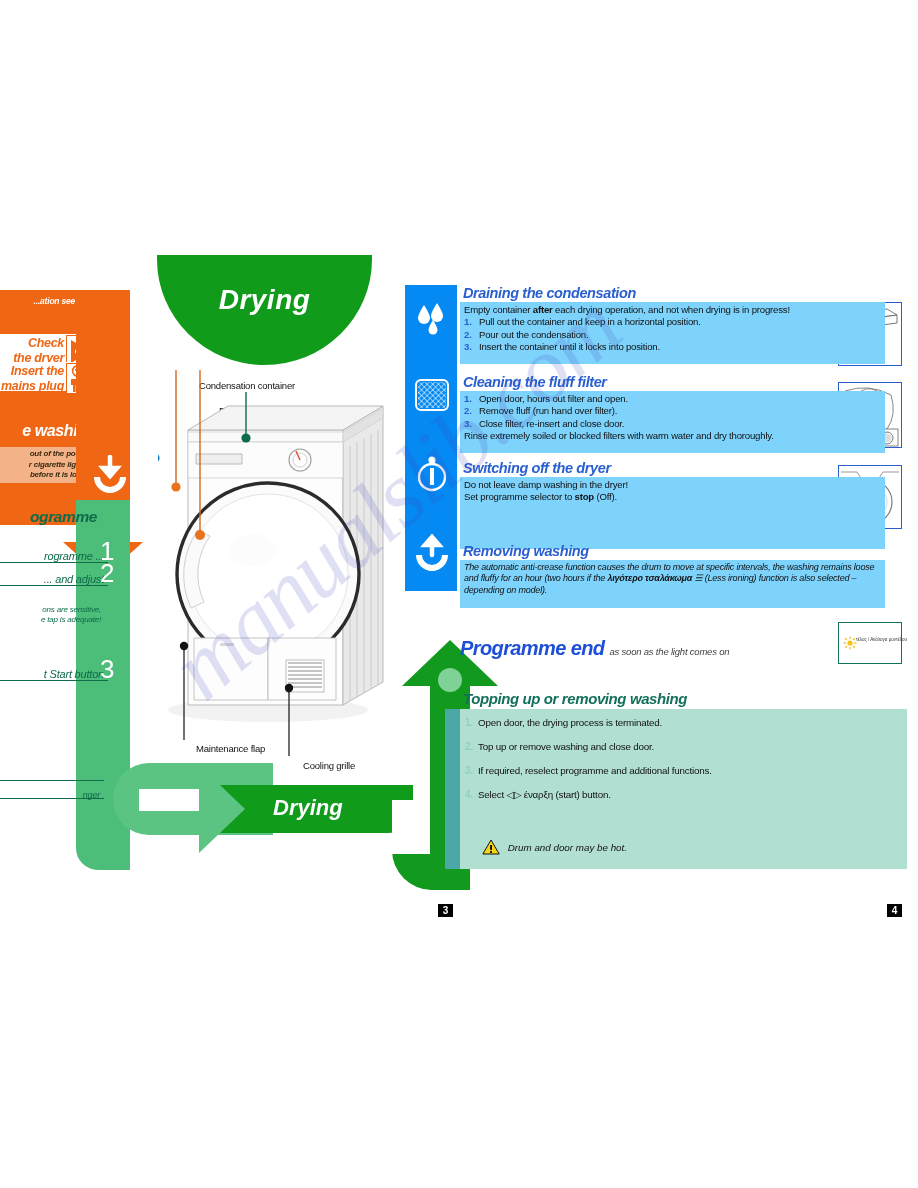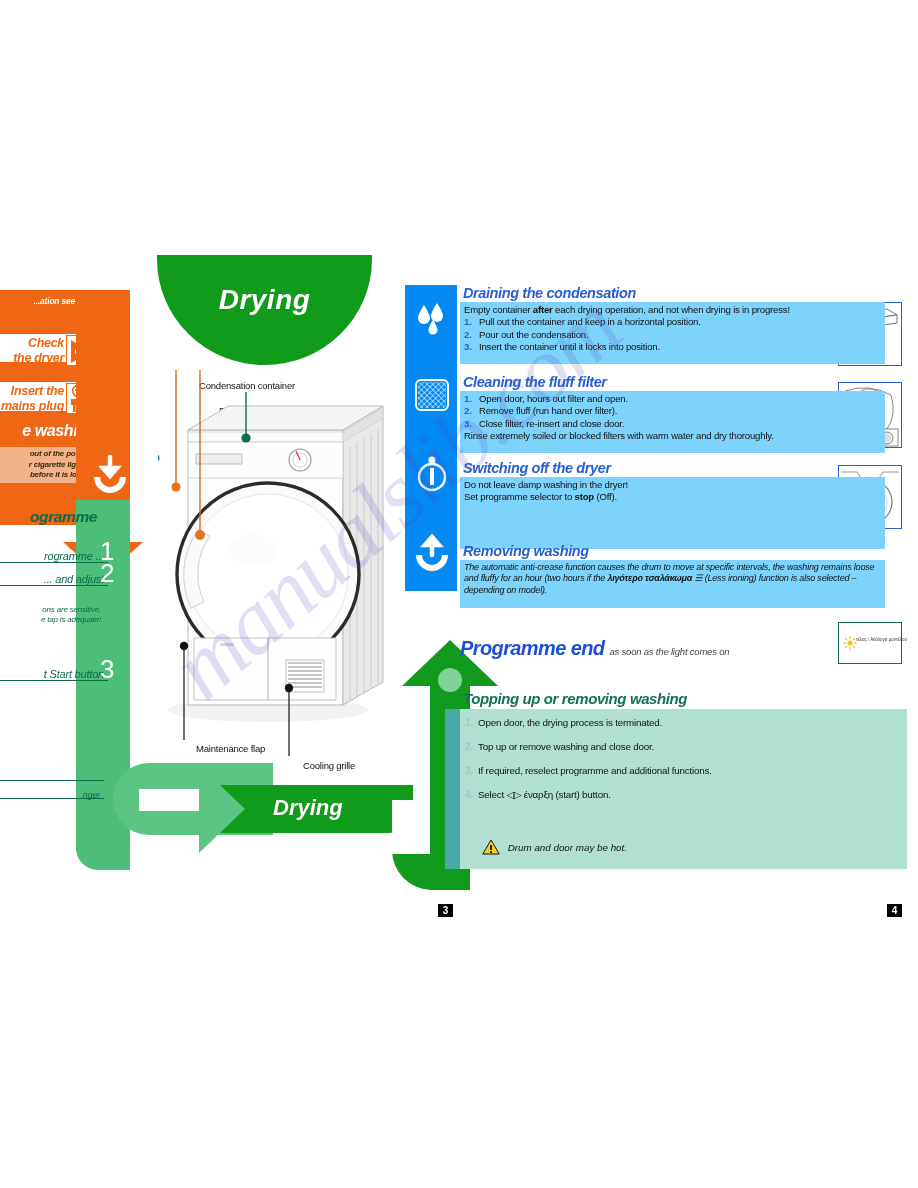--- a/index.html
+++ b/index.html
@@ -61,21 +61,21 @@
     text-align: right;
     padding-right: 3px;
     letter-spacing: -0.2px;
   }
   .white-box {
     position: absolute;
     left: 0;
     background: #ffffff;
   }
   .wb1 { top: 36px; width: 96px; height: 28px; margin-top: 8px; }
-  .wb2 { top: 92px; width: 96px; height: 29px; }
+  .wb2 { top: 72px; width: 96px; height: 29px; }
   .wb-label {
     position: absolute;
     right: 32px; top: 2px;
     width: 64px;
     text-align: right;
     font-size: 12.5px;
     font-weight: bold;
     font-style: italic;
     color: #EF6614;
     line-height: 15px;

